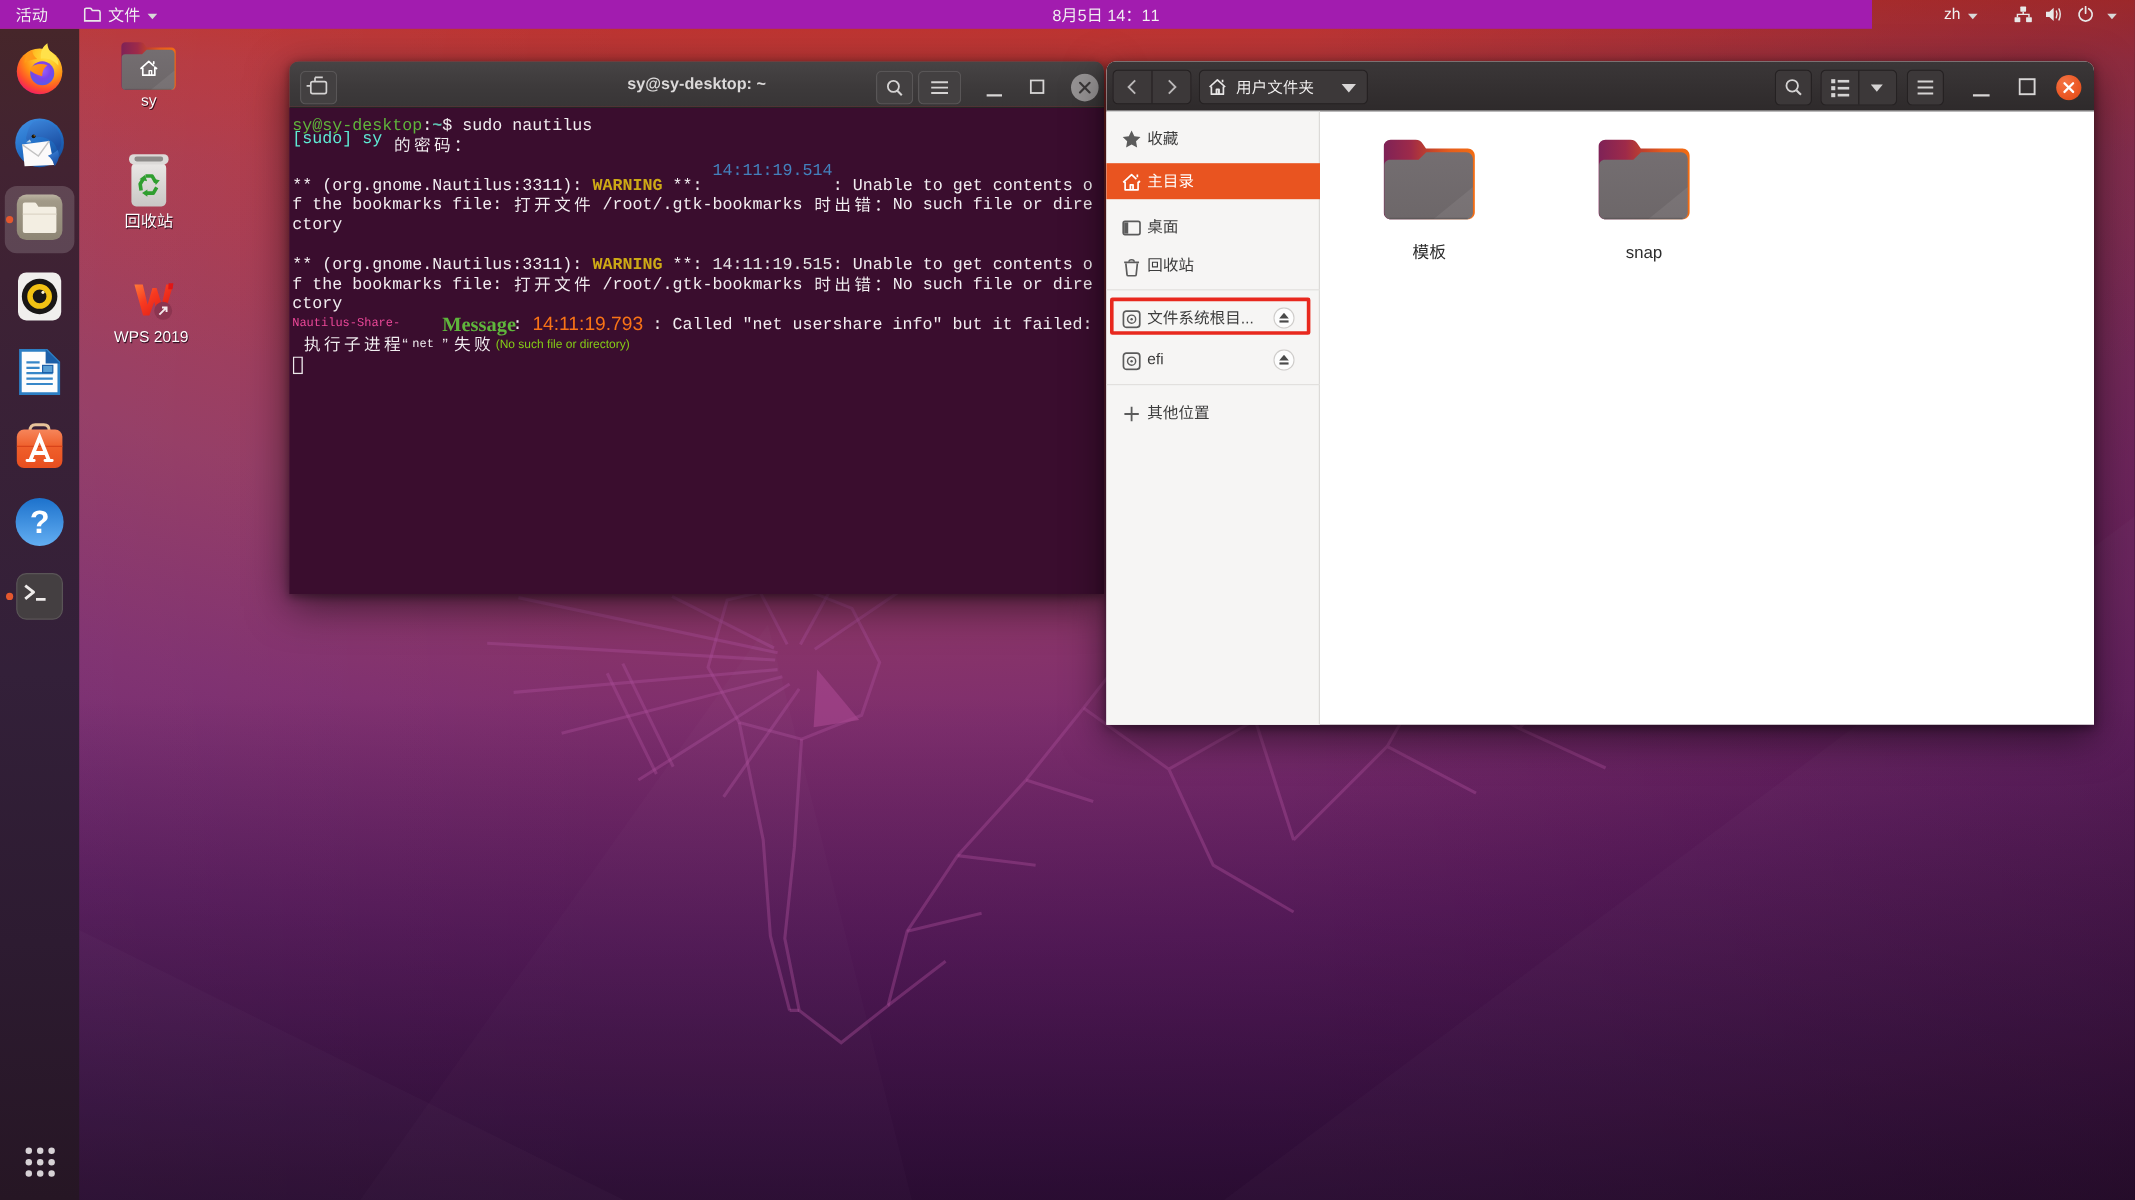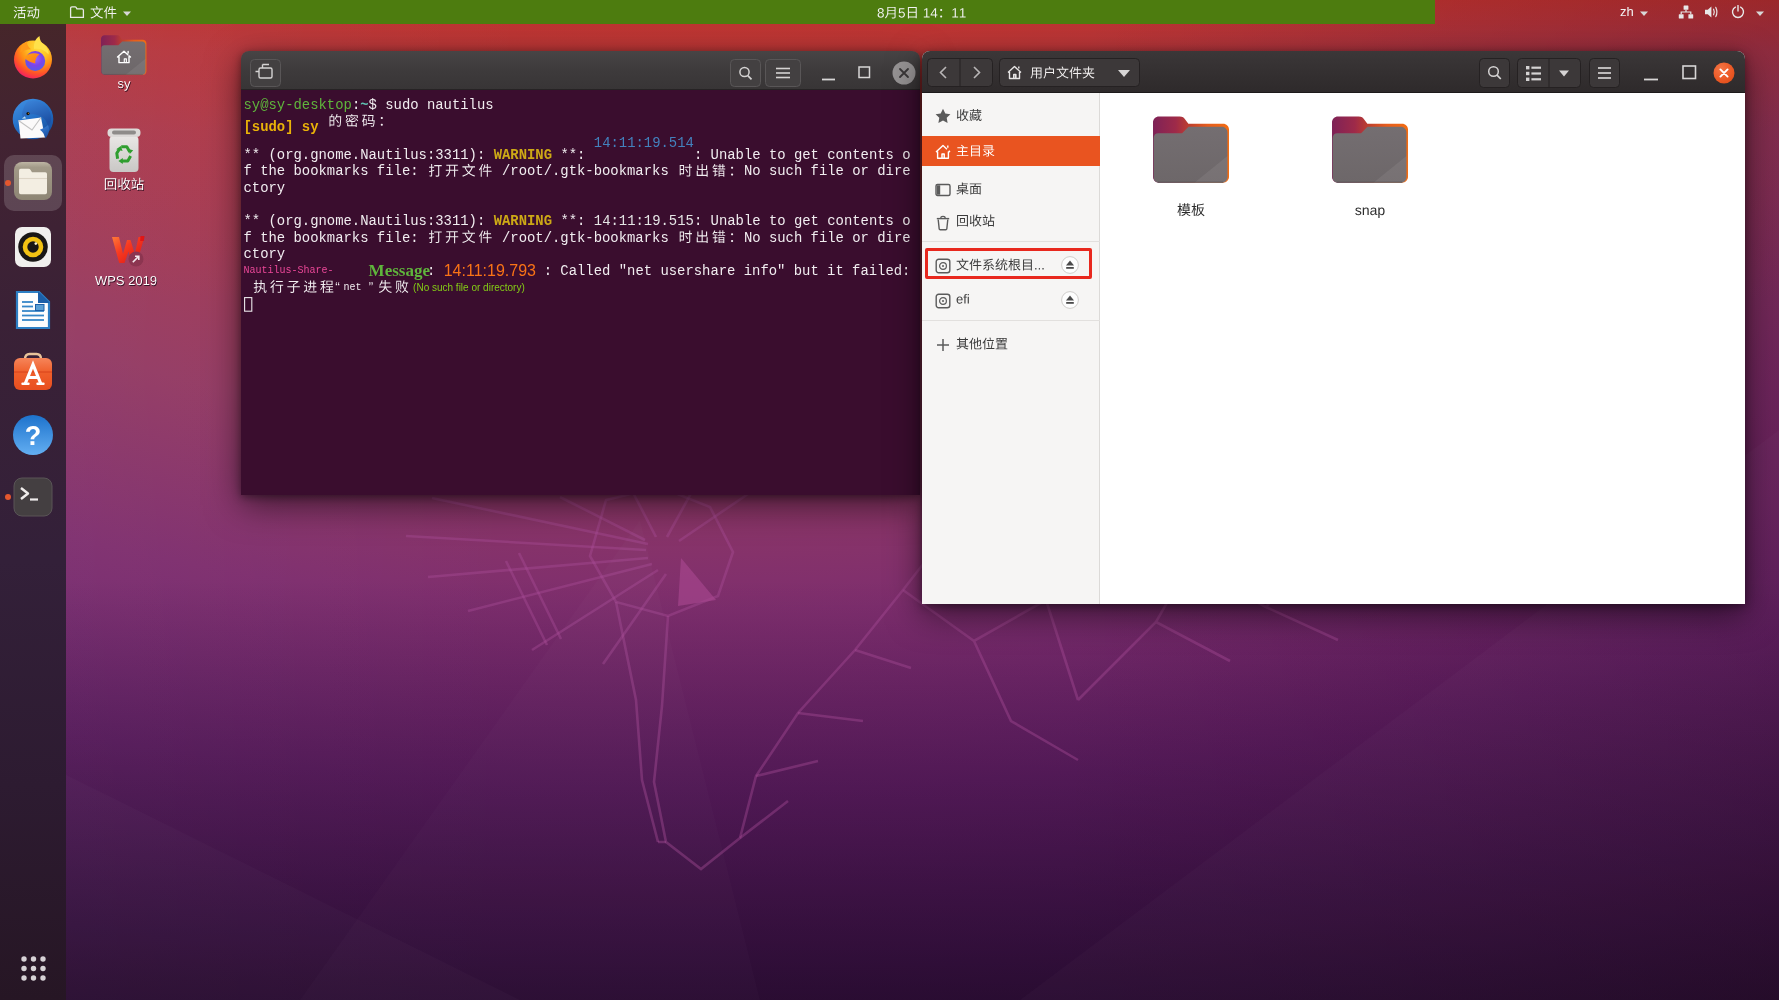--- a/index.html
+++ b/index.html
@@ -3,21 +3,21 @@
 <style>
 *{margin:0;padding:0;box-sizing:border-box}
 html,body{width:1779px;height:1000px;overflow:hidden;background:#000;
  font-family:"Liberation Sans",sans-serif;}
 #wall{position:absolute;inset:0;
  background:
   linear-gradient(180deg, rgba(20,0,18,0) 58%, rgba(16,2,18,.34) 84%, rgba(12,2,14,.55) 100%),
   linear-gradient(92deg, rgba(255,255,255,.04) 0%, rgba(0,0,0,0) 30%, rgba(0,0,0,0) 60%, rgba(40,0,16,.22) 100%),
   linear-gradient(180deg, rgba(190,49,44,.9) 0%, rgba(188,52,54,.55) 5%, rgba(184,56,66,.22) 13%, rgba(0,0,0,0) 30%),
   radial-gradient(175% 150% at 40% -8%, #c63f33 0%, #bb3a39 12%, #a63a51 24%, #933a63 35%, #7e2e6e 46%, #68216d 58%, #521a61 70%, #3f1350 80%, #2e0c3d 90%, #220830 100%);}
-#topbar{position:absolute;left:0;top:0;width:1435px;height:24px;background:#4d7c0f;color:#efefef;z-index:30}
+#topbar{position:absolute;left:0;top:0;width:1560px;height:24px;background:#a21caf;color:#efefef;z-index:30}
 #dock{position:absolute;left:0;top:24px;width:66px;height:976px;z-index:20;
  background:linear-gradient(180deg,#46262a 0%,#422332 12%,#3a2136 30%,#332039 55%,#2d1b31 78%,#261624 100%)}
 .win{position:absolute;z-index:10;box-shadow:0 10px 34px rgba(0,0,0,.55),0 2px 8px rgba(0,0,0,.4)}
 #ovl{position:absolute;left:0;top:0;width:1779px;height:1000px;z-index:40;pointer-events:none}
 .abs{position:absolute}
 </style></head>
 <body>
 <div id="wall"></div>
 <svg class="abs" style="left:0;top:0;z-index:1" width="1779" height="1000" viewBox="0 0 1779 1000">
 <g fill="none" stroke="#ab4d98" stroke-opacity="0.40" stroke-width="2.6">
@@ -264,20 +264,21 @@
 <path d="M22.8,29.2 L28.6,23.4 M28.8,27 V23.2 H25" stroke="#f3e9ec" stroke-width="1.6" fill="none"></path>
 </svg>
 <div class="win" id="term" style="left:241px;top:51px;width:679px;height:444px;border-radius:8px 8px 0 0">
     <div class="abs" style="left:0;top:0;width:679px;height:39px;border-radius:8px 8px 0 0;
 background:linear-gradient(180deg,#474445 0%,#3d3a3b 55%,#383536 100%);border-bottom:1px solid #262324"></div>
     <svg class="abs" style="left:9px;top:8px" width="31" height="28" viewBox="0 0 31 28">
 <rect x="0.5" y="0.5" width="30" height="27" rx="4" fill="#434041" stroke="#595657"></rect>
 <rect x="9" y="9" width="13" height="10" rx="1.5" fill="none" stroke="#d5d3d3" stroke-width="1.4"></rect>
 <path d="M12.5,9 V5.5 M9,12.5 H5.5 M12.5,5.5 H19" stroke="#d5d3d3" stroke-width="1.4" fill="none"></path>
 </svg>
+    <div class="abs" style="left:0;top:11px;width:679px;text-align:center;font-size:13.5px;font-weight:bold;color:#dbd9d9">sy@sy-desktop: ~</div>
     <svg class="abs" style="left:489px;top:8px" width="31" height="28" viewBox="0 0 31 28">
 <rect x="0.5" y="0.5" width="30" height="27" rx="4" fill="#434041" stroke="#595657"></rect>
 <circle cx="14.5" cy="13" r="4.6" fill="none" stroke="#d5d3d3" stroke-width="1.5"></circle>
 <line x1="17.8" y1="16.6" x2="21.5" y2="20.3" stroke="#d5d3d3" stroke-width="1.7"></line>
 </svg>
     <svg class="abs" style="left:524px;top:8px" width="36" height="28" viewBox="0 0 36 28">
 <rect x="0.5" y="0.5" width="35" height="27" rx="4" fill="#434041" stroke="#595657"></rect>
 <g stroke="#d5d3d3" stroke-width="1.6">
         <line x1="11" y1="9.5" x2="25" y2="9.5"></line>
         <line x1="11" y1="14" x2="25" y2="14"></line>
@@ -292,21 +293,21 @@
     </svg>
     <svg class="abs" style="left:651px;top:10px" width="24" height="24">
 <circle cx="12" cy="12" r="11.5" fill="#969394"></circle>
 <path d="M8,8 L16,16 M16,8 L8,16" stroke="#3a3738" stroke-width="1.8" stroke-linecap="round"></path>
 </svg>
     <div class="abs" style="left:0;top:39px;width:679px;height:405px;background:#3a0d2e"></div>
     <span class="abs" style="left:2.5px;top:46.0px;font-family:'Liberation Mono',monospace;font-size:13.9px;line-height:16.6px;font-weight:normal;color:#5fb53c;white-space:pre">sy@sy-desktop</span>
     <span class="abs" style="left:110.9px;top:46.0px;font-family:'Liberation Mono',monospace;font-size:13.9px;line-height:16.6px;font-weight:normal;color:#f1edf0;white-space:pre">:</span>
     <span class="abs" style="left:119.3px;top:46.0px;font-family:'Liberation Mono',monospace;font-size:13.9px;line-height:16.6px;font-weight:bold;color:#5ec0b0;white-space:pre">~</span>
     <span class="abs" style="left:127.6px;top:46.0px;font-family:'Liberation Mono',monospace;font-size:13.9px;line-height:16.6px;font-weight:normal;color:#f1edf0;white-space:pre">$ sudo nautilus</span>
-    <span class="abs" style="left:2.5px;top:68px;font-family:'Liberation Mono',monospace;font-size:13.9px;line-height:16.6px;font-weight:bold;color:#eab308;white-space:pre">[sudo] sy</span>
+    <span class="abs" style="left:2.5px;top:57px;font-family:'Liberation Mono',monospace;font-size:13.9px;line-height:16.6px;font-weight:normal;color:#5eead4;white-space:pre">[sudo] sy</span>
     <span class="abs" style="left:2.5px;top:95.8px;font-family:'Liberation Mono',monospace;font-size:13.9px;line-height:16.6px;font-weight:normal;color:#f1edf0;white-space:pre">** (org.gnome.Nautilus:3311): </span>
     <span class="abs" style="left:252.7px;top:95.8px;font-family:'Liberation Mono',monospace;font-size:13.9px;line-height:16.6px;font-weight:bold;color:#cda916;white-space:pre">WARNING</span>
     <span class="abs" style="left:311.1px;top:95.8px;font-family:'Liberation Mono',monospace;font-size:13.9px;line-height:16.6px;font-weight:normal;color:#f1edf0;white-space:pre"> **: </span>
     <span class="abs" style="left:352.8px;top:84px;font-family:'Liberation Mono',monospace;font-size:13.9px;line-height:16.6px;font-weight:normal;color:#4381bd;white-space:pre">14:11:19.514</span>
     <span class="abs" style="left:452.9px;top:95.8px;font-family:'Liberation Mono',monospace;font-size:13.9px;line-height:16.6px;font-weight:normal;color:#f1edf0;white-space:pre">: Unable to get contents o</span>
     <span class="abs" style="left:2.5px;top:112.4px;font-family:'Liberation Mono',monospace;font-size:13.9px;line-height:16.6px;font-weight:normal;color:#f1edf0;white-space:pre">f the bookmarks file: </span>
     <span class="abs" style="left:261.0px;top:112.4px;font-family:'Liberation Mono',monospace;font-size:13.9px;line-height:16.6px;font-weight:normal;color:#f1edf0;white-space:pre">/root/.gtk-bookmarks</span>
     <span class="abs" style="left:502.9px;top:112.4px;font-family:'Liberation Mono',monospace;font-size:13.9px;line-height:16.6px;font-weight:normal;color:#f1edf0;white-space:pre">No such file or dire</span>
     <span class="abs" style="left:2.5px;top:129.0px;font-family:'Liberation Mono',monospace;font-size:13.9px;line-height:16.6px;font-weight:normal;color:#f1edf0;white-space:pre">ctory</span>
     <span class="abs" style="left:2.5px;top:162.2px;font-family:'Liberation Mono',monospace;font-size:13.9px;line-height:16.6px;font-weight:normal;color:#f1edf0;white-space:pre">** (org.gnome.Nautilus:3311): </span>

